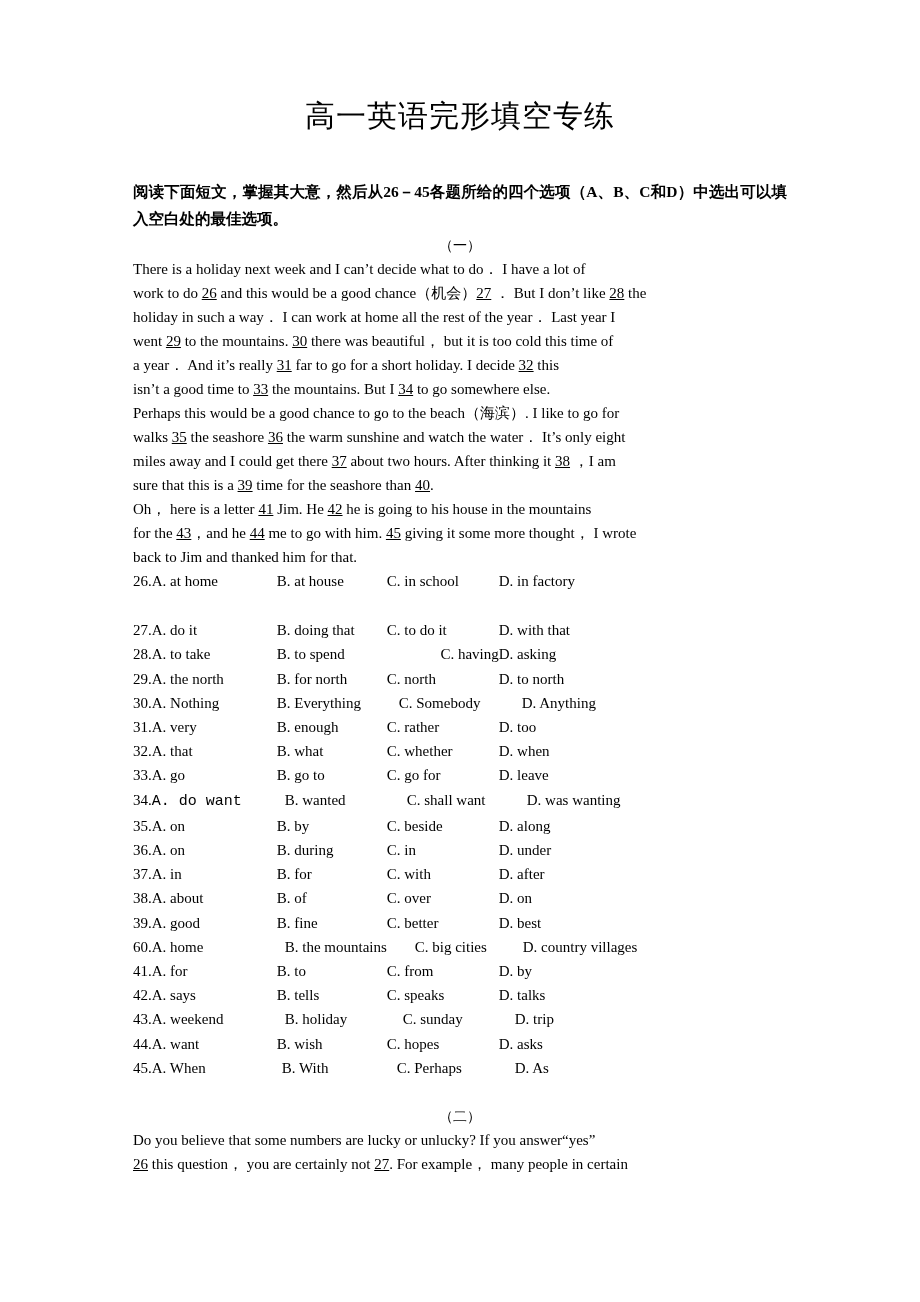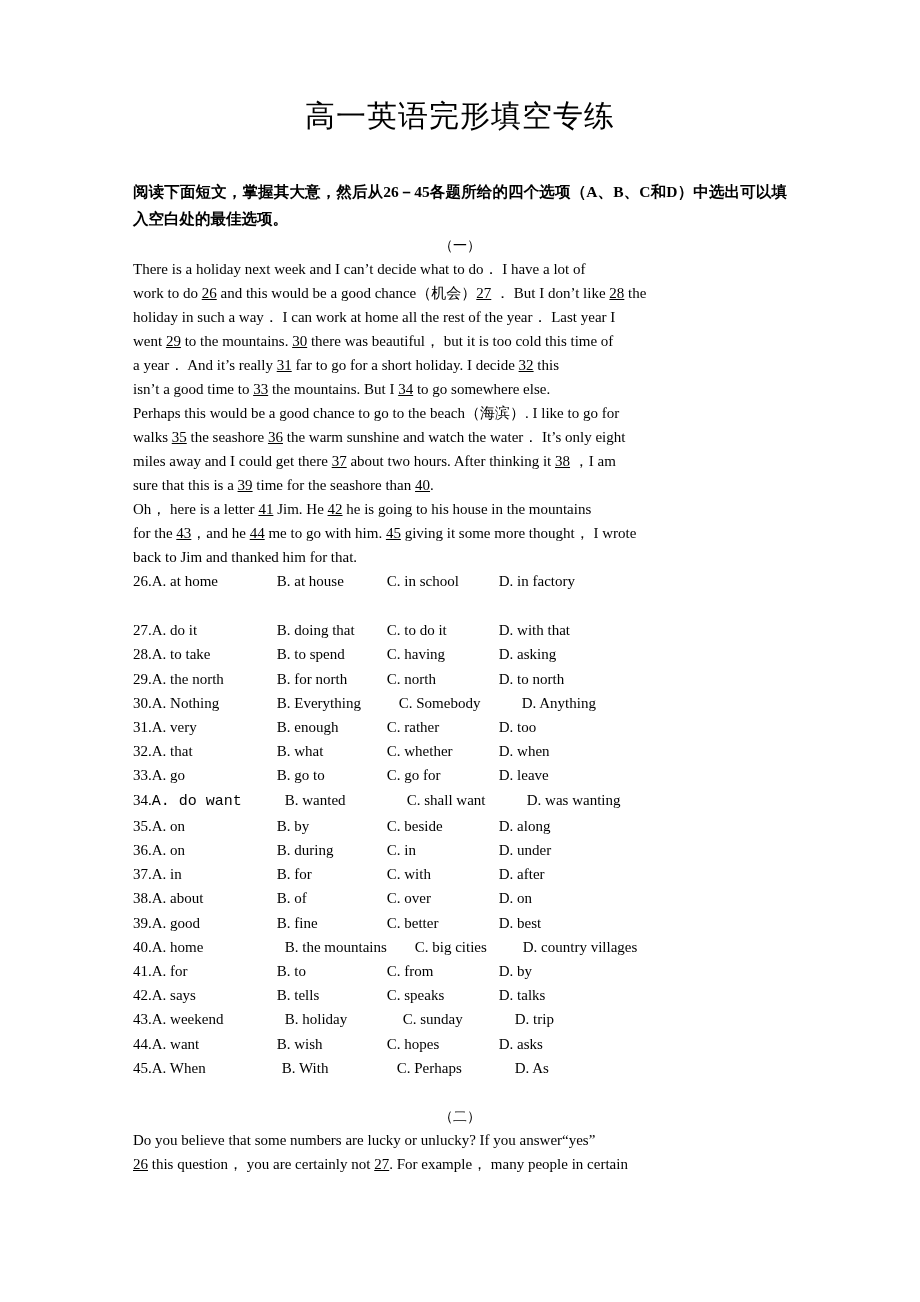--- a/index.html
+++ b/index.html
@@ -116,33 +116,33 @@
           <div><span>    Oh，  here is a letter </span><span class="bl">41</span><span> Jim.    He </span><span class="bl">42</span><span> he is going to his house in the mountains</span></div>
           <div><span>for the </span><span class="bl">43</span><span>，and he </span><span class="bl">44</span><span> me to go with him.   </span><span class="bl">45</span><span> giving it some more thought，   I wrote</span></div>
           <div><span>back to Jim and thanked him for that.</span></div>
         </div>
     </div>
 
     <div class="opt-list">
         <div class="opt-row"><span class="q">26. </span><span class="o" style="width: 125px;">A. at home</span><span class="o" style="width: 110px;">B. at house</span><span class="o" style="width: 112px;">C. in school</span><span class="o">D. in factory</span></div>
         <div class="gap-26"></div>
         <div class="opt-row"><span class="q">27. </span><span class="o" style="width: 125px;">A. do it</span><span class="o" style="width: 110px;">B. doing that</span><span class="o" style="width: 112px;">C. to do it</span><span class="o">D. with that</span></div>
-        <div class="opt-row"><span class="q">28. </span><span class="o" style="width: 125px;">A. to take</span><span class="o" style="width: 110px;">B. to spend</span><span class="o" style="width: 112px;">C. having</span><span class="o">D. asking</span></div>
+        <div class="opt-row"><span class="q">28. </span><span class="o" style="width: 125px;">A. to take</span><span class="o" style="width: 110px;">B. to spend</span><span class="o" style="width: 112px; text-align: right;">C. having</span><span class="o">D. asking</span></div>
         <div class="opt-row"><span class="q">29. </span><span class="o" style="width: 125px;">A. the north</span><span class="o" style="width: 110px;">B. for north</span><span class="o" style="width: 112px;">C. north</span><span class="o">D. to north</span></div>
         <div class="opt-row"><span class="q">30. </span><span class="o" style="width: 125px;">A. Nothing</span><span class="o" style="width: 122px;">B. Everything</span><span class="o" style="width: 123px;">C. Somebody</span><span class="o">D. Anything</span></div>
         <div class="opt-row"><span class="q">31. </span><span class="o" style="width: 125px;">A. very</span><span class="o" style="width: 110px;">B. enough</span><span class="o" style="width: 112px;">C. rather</span><span class="o">D. too</span></div>
         <div class="opt-row"><span class="q">32. </span><span class="o" style="width: 125px;">A. that</span><span class="o" style="width: 110px;">B. what</span><span class="o" style="width: 112px;">C. whether</span><span class="o">D. when</span></div>
         <div class="opt-row"><span class="q">33. </span><span class="o" style="width: 125px;">A. go</span><span class="o" style="width: 110px;">B. go to</span><span class="o" style="width: 112px;">C. go for</span><span class="o">D. leave</span></div>
         <div class="opt-row"><span class="q">34. </span><span class="o" style="width: 133px; font-family: Liberation Mono, monospace;">A. do want</span><span class="o" style="width: 122px;">B. wanted</span><span class="o" style="width: 120px;">C. shall want</span><span class="o">D. was wanting</span></div>
         <div class="opt-row"><span class="q">35. </span><span class="o" style="width: 125px;">A. on</span><span class="o" style="width: 110px;">B. by</span><span class="o" style="width: 112px;">C. beside</span><span class="o">D. along</span></div>
         <div class="opt-row"><span class="q">36. </span><span class="o" style="width: 125px;">A. on</span><span class="o" style="width: 110px;">B. during</span><span class="o" style="width: 112px;">C. in</span><span class="o">D. under</span></div>
         <div class="opt-row"><span class="q">37. </span><span class="o" style="width: 125px;">A. in</span><span class="o" style="width: 110px;">B. for</span><span class="o" style="width: 112px;">C. with</span><span class="o">D. after</span></div>
         <div class="opt-row"><span class="q">38. </span><span class="o" style="width: 125px;">A. about</span><span class="o" style="width: 110px;">B. of</span><span class="o" style="width: 112px;">C. over</span><span class="o">D. on</span></div>
         <div class="opt-row"><span class="q">39. </span><span class="o" style="width: 125px;">A. good</span><span class="o" style="width: 110px;">B. fine</span><span class="o" style="width: 112px;">C. better</span><span class="o">D. best</span></div>
-        <div class="opt-row"><span class="q">40. </span><span class="o" style="width: 133px;">A. home</span><span class="o" style="width: 130px;">B. the mountains</span><span class="o" style="width: 108px;">C. big cities</span><span class="o">D. country villages</span></div>
+        <div class="opt-row"><span class="q">60. </span><span class="o" style="width: 133px;">A. home</span><span class="o" style="width: 130px;">B. the mountains</span><span class="o" style="width: 108px;">C. big cities</span><span class="o">D. country villages</span></div>
         <div class="opt-row"><span class="q">41. </span><span class="o" style="width: 125px;">A. for</span><span class="o" style="width: 110px;">B. to</span><span class="o" style="width: 112px;">C. from</span><span class="o">D. by</span></div>
         <div class="opt-row"><span class="q">42. </span><span class="o" style="width: 125px;">A. says</span><span class="o" style="width: 110px;">B. tells</span><span class="o" style="width: 112px;">C. speaks</span><span class="o">D. talks</span></div>
         <div class="opt-row"><span class="q">43. </span><span class="o" style="width: 133px;">A. weekend</span><span class="o" style="width: 118px;">B. holiday</span><span class="o" style="width: 112px;">C. sunday</span><span class="o">D. trip</span></div>
         <div class="opt-row"><span class="q">44. </span><span class="o" style="width: 125px;">A. want</span><span class="o" style="width: 110px;">B. wish</span><span class="o" style="width: 112px;">C. hopes</span><span class="o">D. asks</span></div>
         <div class="opt-row"><span class="q">45. </span><span class="o" style="width: 130px;">A. When</span><span class="o" style="width: 115px;">B. With</span><span class="o" style="width: 118px;">C. Perhaps</span><span class="o">D. As</span></div>
       </div>
 
     <div class="gap-sec"></div>
 
     <div class="section-marker">（二）</div>

